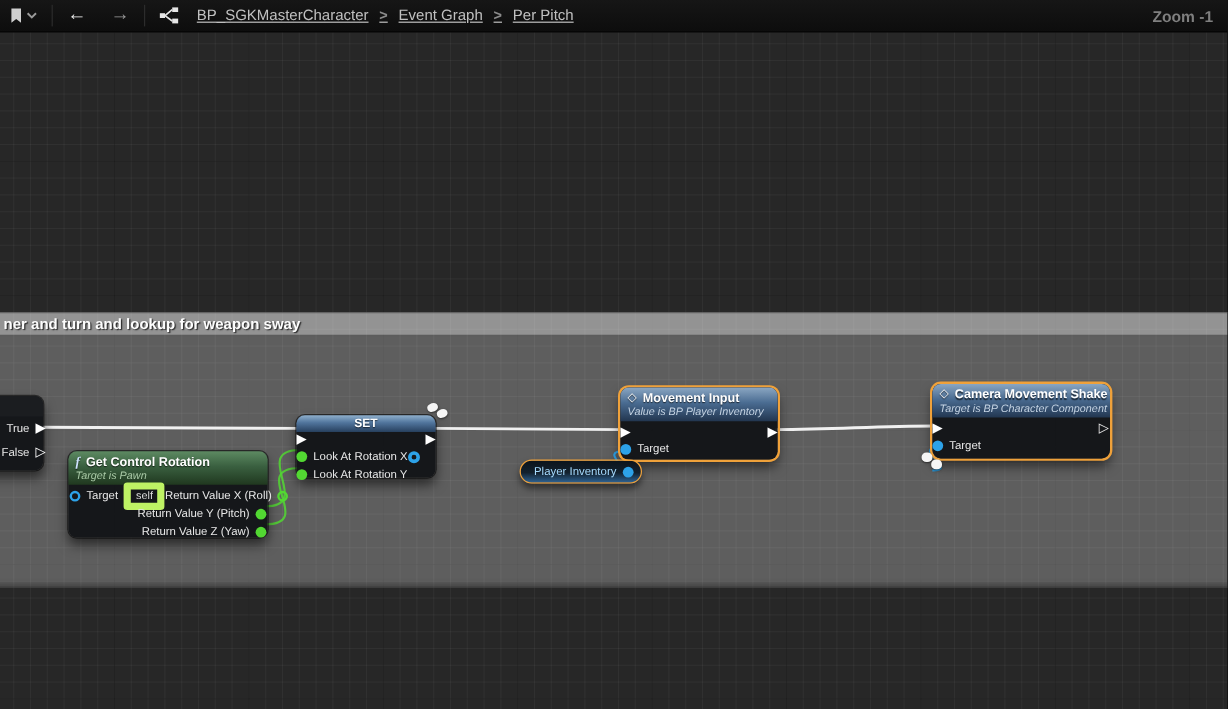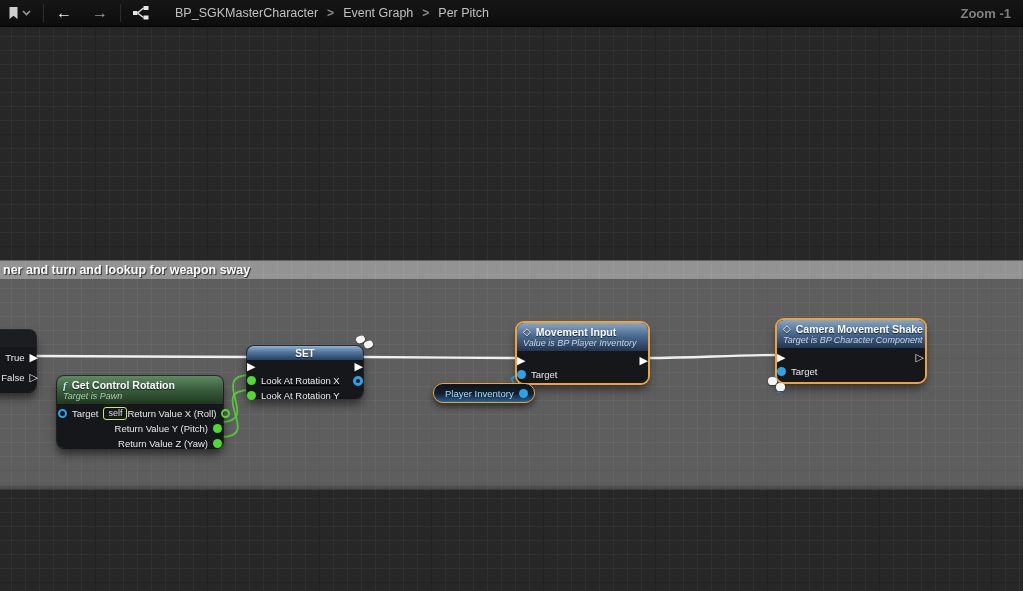--- a/index.html
+++ b/index.html
@@ -16,21 +16,21 @@
 
   
   .toolbar{position:absolute;left:0;top:0;width:1023px;height:27px;z-index:20;
     background:linear-gradient(180deg,#161616,#0d0d0d);
     border-bottom:1px solid #000;display:flex;align-items:center;gap:6px;padding:0 8px;}
   .tb-sep{width:1px;height:18px;background:#2c2c2c;margin:0 6px;}
   .tb-btn{display:flex;align-items:center;gap:3px;color:#d5d5d5;cursor:pointer;}
   .arrow{font-size:16px;font-weight:bold;line-height:1;}
   .arrow.back{color:#ececec;}
   .arrow.fwd{color:#9a9a9a;}
-  .crumbs{display:flex;align-items:center;gap:9px;margin-left:20px;font-size:12.5px;color:#c0c0c0;}
+  .crumbs{display:flex;align-items:center;gap:9px;margin-left:9px;font-size:12.5px;color:#c0c0c0;text-decoration:underline;}
   .crumb{cursor:pointer;}
   .crumb-sep{color:#8a8a8a;font-weight:bold;font-size:12px;}
   .zoom-label{margin-left:auto;color:#7f7f7f;font-size:13px;font-weight:bold;padding-right:4px;text-align:right;}
 
   
   .graph{position:absolute;left:0;top:27px;width:1023px;height:564px;background-color:#272727;
     background-image:
       linear-gradient(rgba(0,0,0,.30) 1px,transparent 1px),
       linear-gradient(90deg,rgba(0,0,0,.30) 1px,transparent 1px),
       linear-gradient(rgba(255,255,255,.045) 1px,transparent 1px),
@@ -77,21 +77,21 @@
   .diamond-icon{color:#f0f0f0;font-size:10px;line-height:1;}
   .n-body{position:relative;padding:3px 0 6px 0;}
   .prow{display:flex;align-items:center;gap:5px;height:15px;font-size:9.5px;color:#e8e8e8;white-space:nowrap;}
   .prow.right{justify-content:flex-end;}
   .pin-dot{width:9px;height:9px;border-radius:50%;flex:0 0 auto;}
   .dot-green{background:var(--float-green);}
   .ring-green{width:9px;height:9px;border:2.5px solid var(--float-green);background:transparent;}
   .dot-blue{background:var(--object-blue);}
   .ring-blue{width:9px;height:9px;border:2.5px solid var(--object-blue);background:transparent;}
   .exec{font-size:11px;line-height:1;color:#fff;flex:0 0 auto;}
-  .self-box{border:1px solid #bef264;border-radius:3px;padding:0 4px;font-size:9px;color:#ddd;line-height:11px;}
+  .self-box{border:6px solid #bef264;border-radius:3px;padding:0 4px;font-size:9px;color:#ddd;line-height:11px;}
   .edge-l{margin-left:-4px;}
   .edge-r{margin-right:-4px;}
 
   
   .set-head{border-radius:7px 7px 0 0;height:14px;background:linear-gradient(180deg,#8fb0cd 0%,#50749c 45%,#27405e 100%);
     display:flex;align-items:center;justify-content:center;font-size:10px;font-weight:bold;color:#fff;
     text-shadow:0 1px 1px rgba(0,0,0,.6);}
 
   
   .pill{position:absolute;height:20px;z-index:4;border-radius:10px;border:1.5px solid var(--selection-orange);
@@ -211,21 +211,21 @@
     </div>
   </div>
 
   <div class="node" style="left:247px;top:346px;width:116px;height:52px;">
     <div class="set-head">SET</div>
     <div class="n-body" style="padding:0 4px 4px 4px;">
       <div style="display:flex;justify-content:space-between;align-items:center;height:13px;">
         <span class="exec edge-l">▶</span>
         <span class="exec edge-r">▶</span>
       </div>
-      <div style="display:flex;justify-content:space-between;align-items:center;height:15px;text-decoration:underline;">
+      <div style="display:flex;align-items:center;height:15px;">
         <div class="prow">
           <span class="pin-dot dot-green edge-l"></span>
           <span>Look At Rotation X</span>
         </div>
         <span class="pin-dot ring-blue edge-r" style="border-width:3px;width:10px;height:10px;"></span>
       </div>
       <div class="prow">
         <span class="pin-dot dot-green edge-l"></span>
         <span>Look At Rotation Y</span>
       </div>

